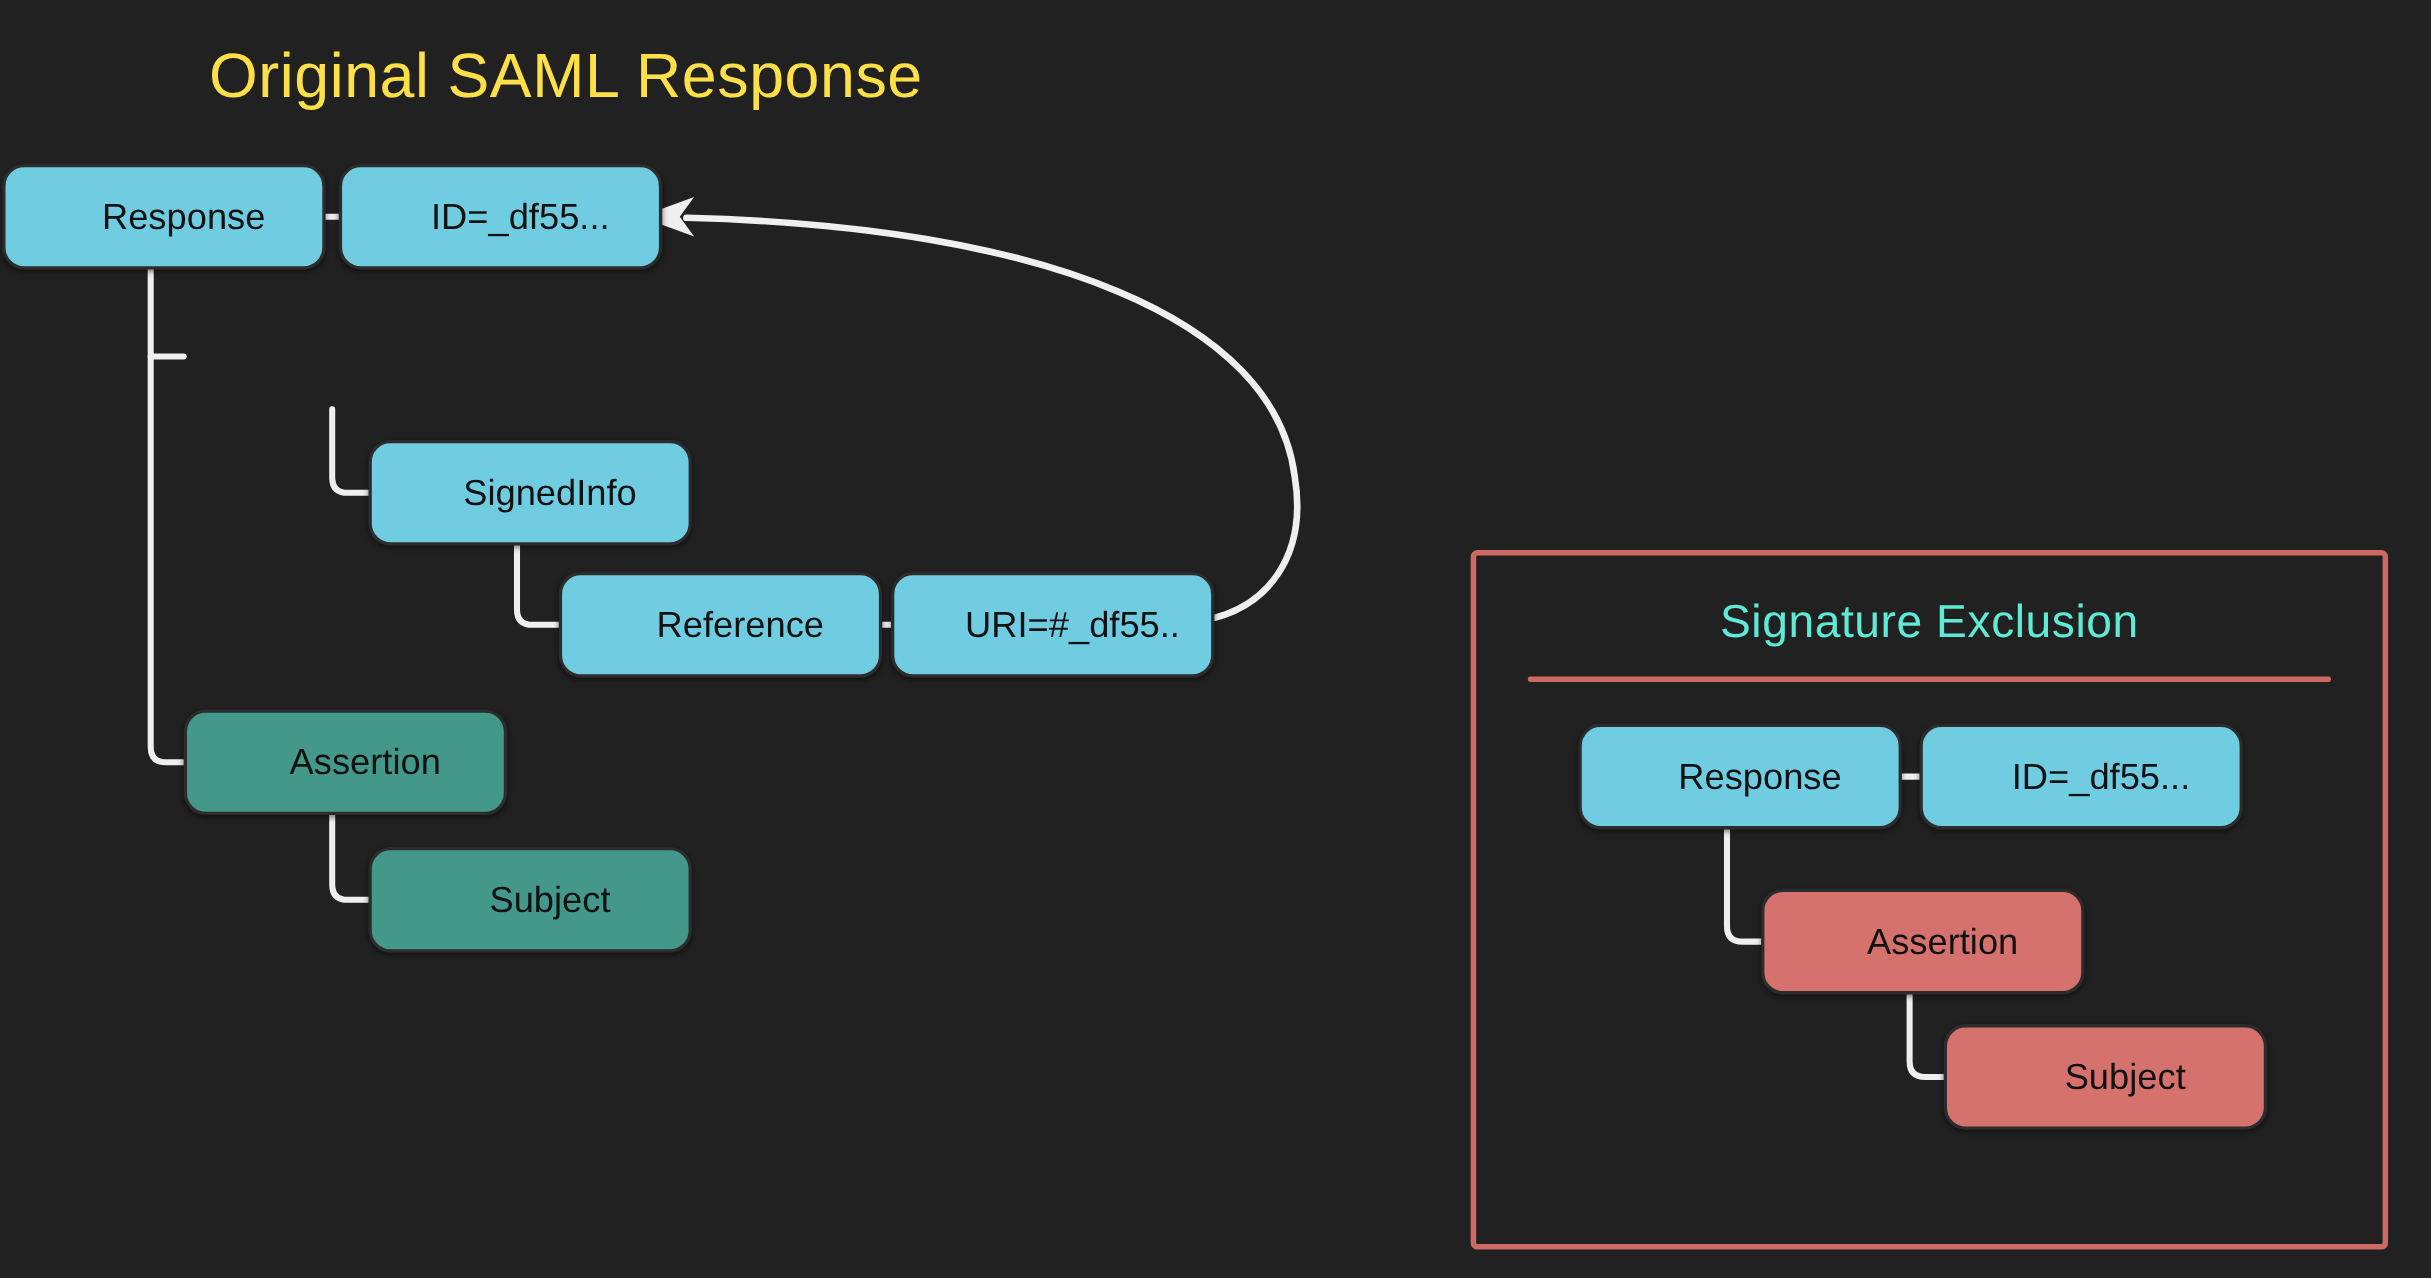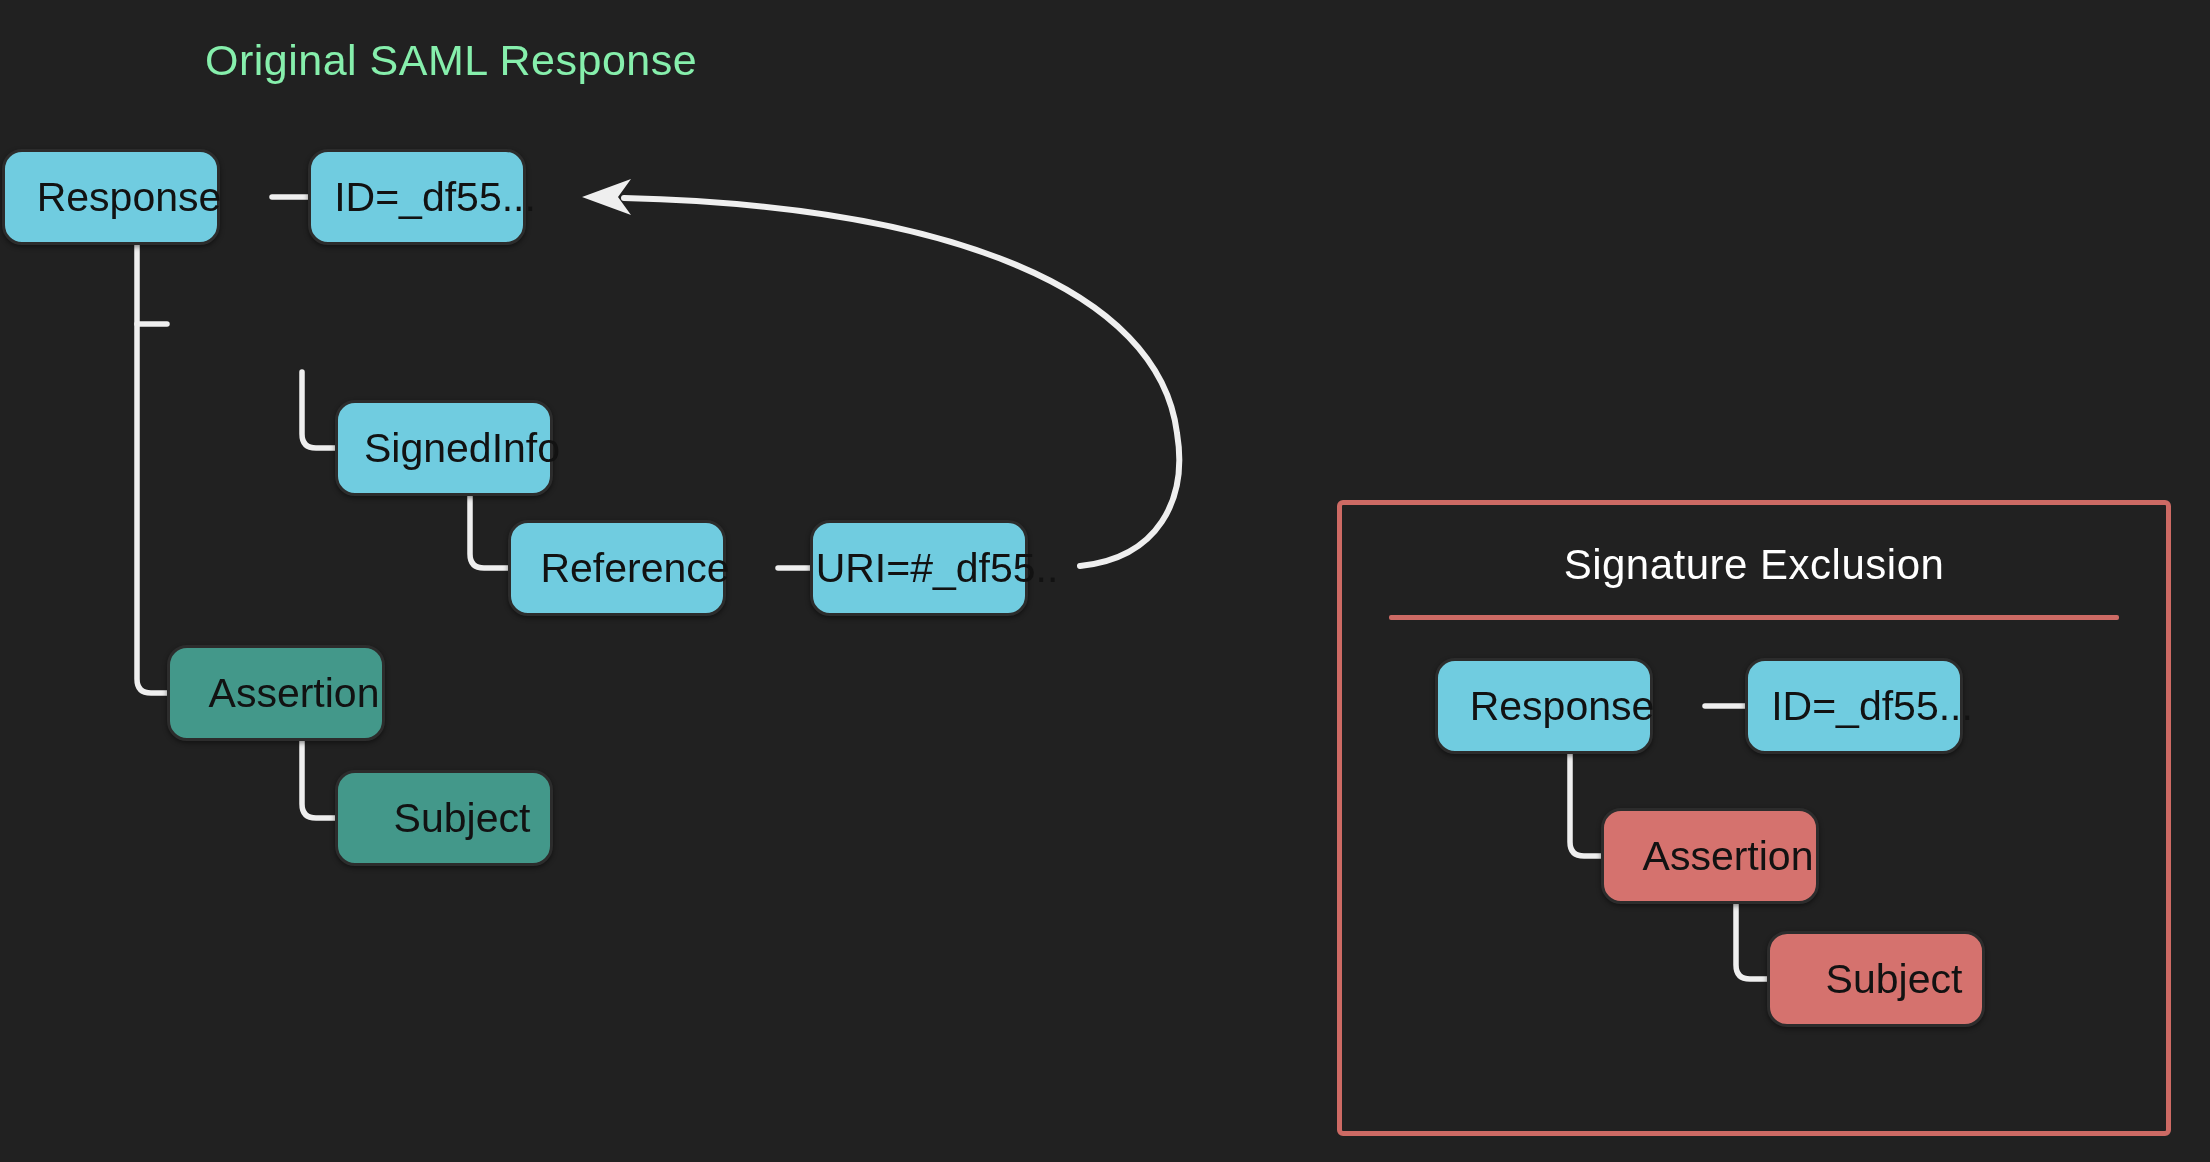--- a/index.html
+++ b/index.html
@@ -34,41 +34,41 @@
     stroke: #efefef;
     stroke-width: 6;
     stroke-linecap: round;
   }
   .arrow-head {
     fill: #efefef;
     stroke: none;
   }
   .diagram-title {
     position: absolute;
-    left: 205px;
+    left: 190px;
     top: 36px;
-    font-size: 43px;
-    color: #86efac;
+    font-size: 57px;
+    color: #fde047;
     letter-spacing: 0.5px;
     z-index: 3;
     white-space: nowrap;
   }
   .node {
     position: absolute;
-    width: 218px;
+    width: 294px;
     height: 96px;
     box-sizing: border-box;
     border-radius: 20px;
     border: 3px solid #2c2c2c;
     box-shadow: 0 2px 5px rgba(0,0,0,0.45);
     display: flex;
     align-items: center;
     justify-content: center;
     z-index: 2;
-    font-size: 41px;
+    font-size: 33px;
     color: #121212;
     white-space: nowrap;
     padding-left: 36px;
   }
   .node.cyan   { background: #70cce0; }
   .node.teal   { background: #43988a; }
   .node.salmon { background: #d5726e; }
   .panel {
     position: absolute;
     left: 1337px;
@@ -77,21 +77,21 @@
     height: 636px;
     box-sizing: border-box;
     border: 5px solid #cd6a64;
     border-radius: 6px;
     z-index: 1;
   }
   .panel-title {
     margin-top: 36px;
     text-align: center;
     font-size: 42px;
-    color: #ffffff;
+    color: #5eead4;
     letter-spacing: 0.5px;
   }
   .panel-underline {
     width: 730px;
     height: 5px;
     background: #cd6a64;
     margin: 26px auto 0 auto;
     border-radius: 2px;
   }
 </style>

